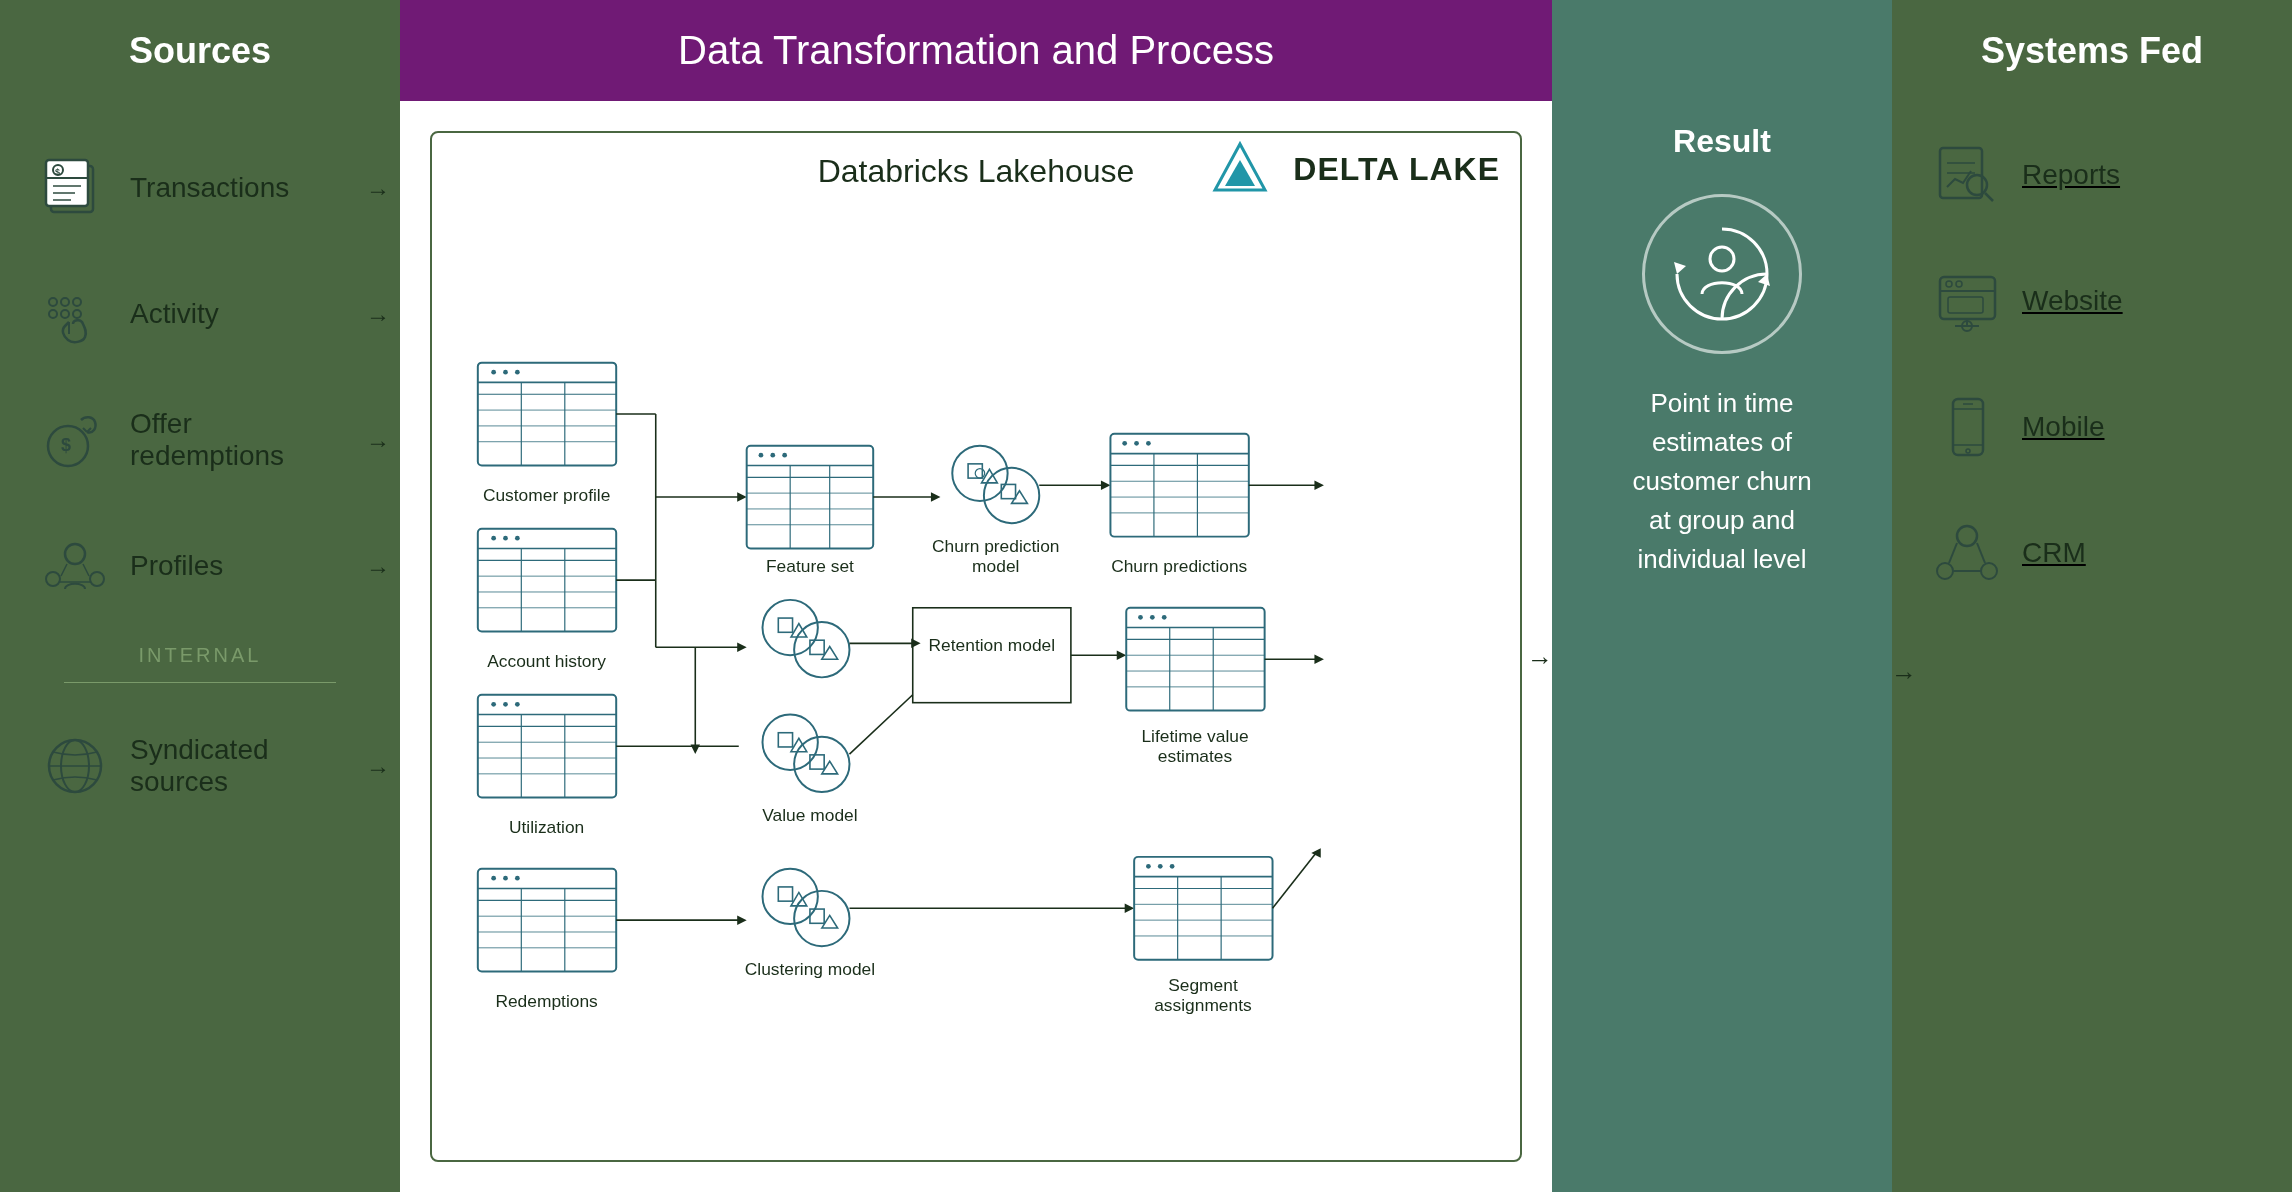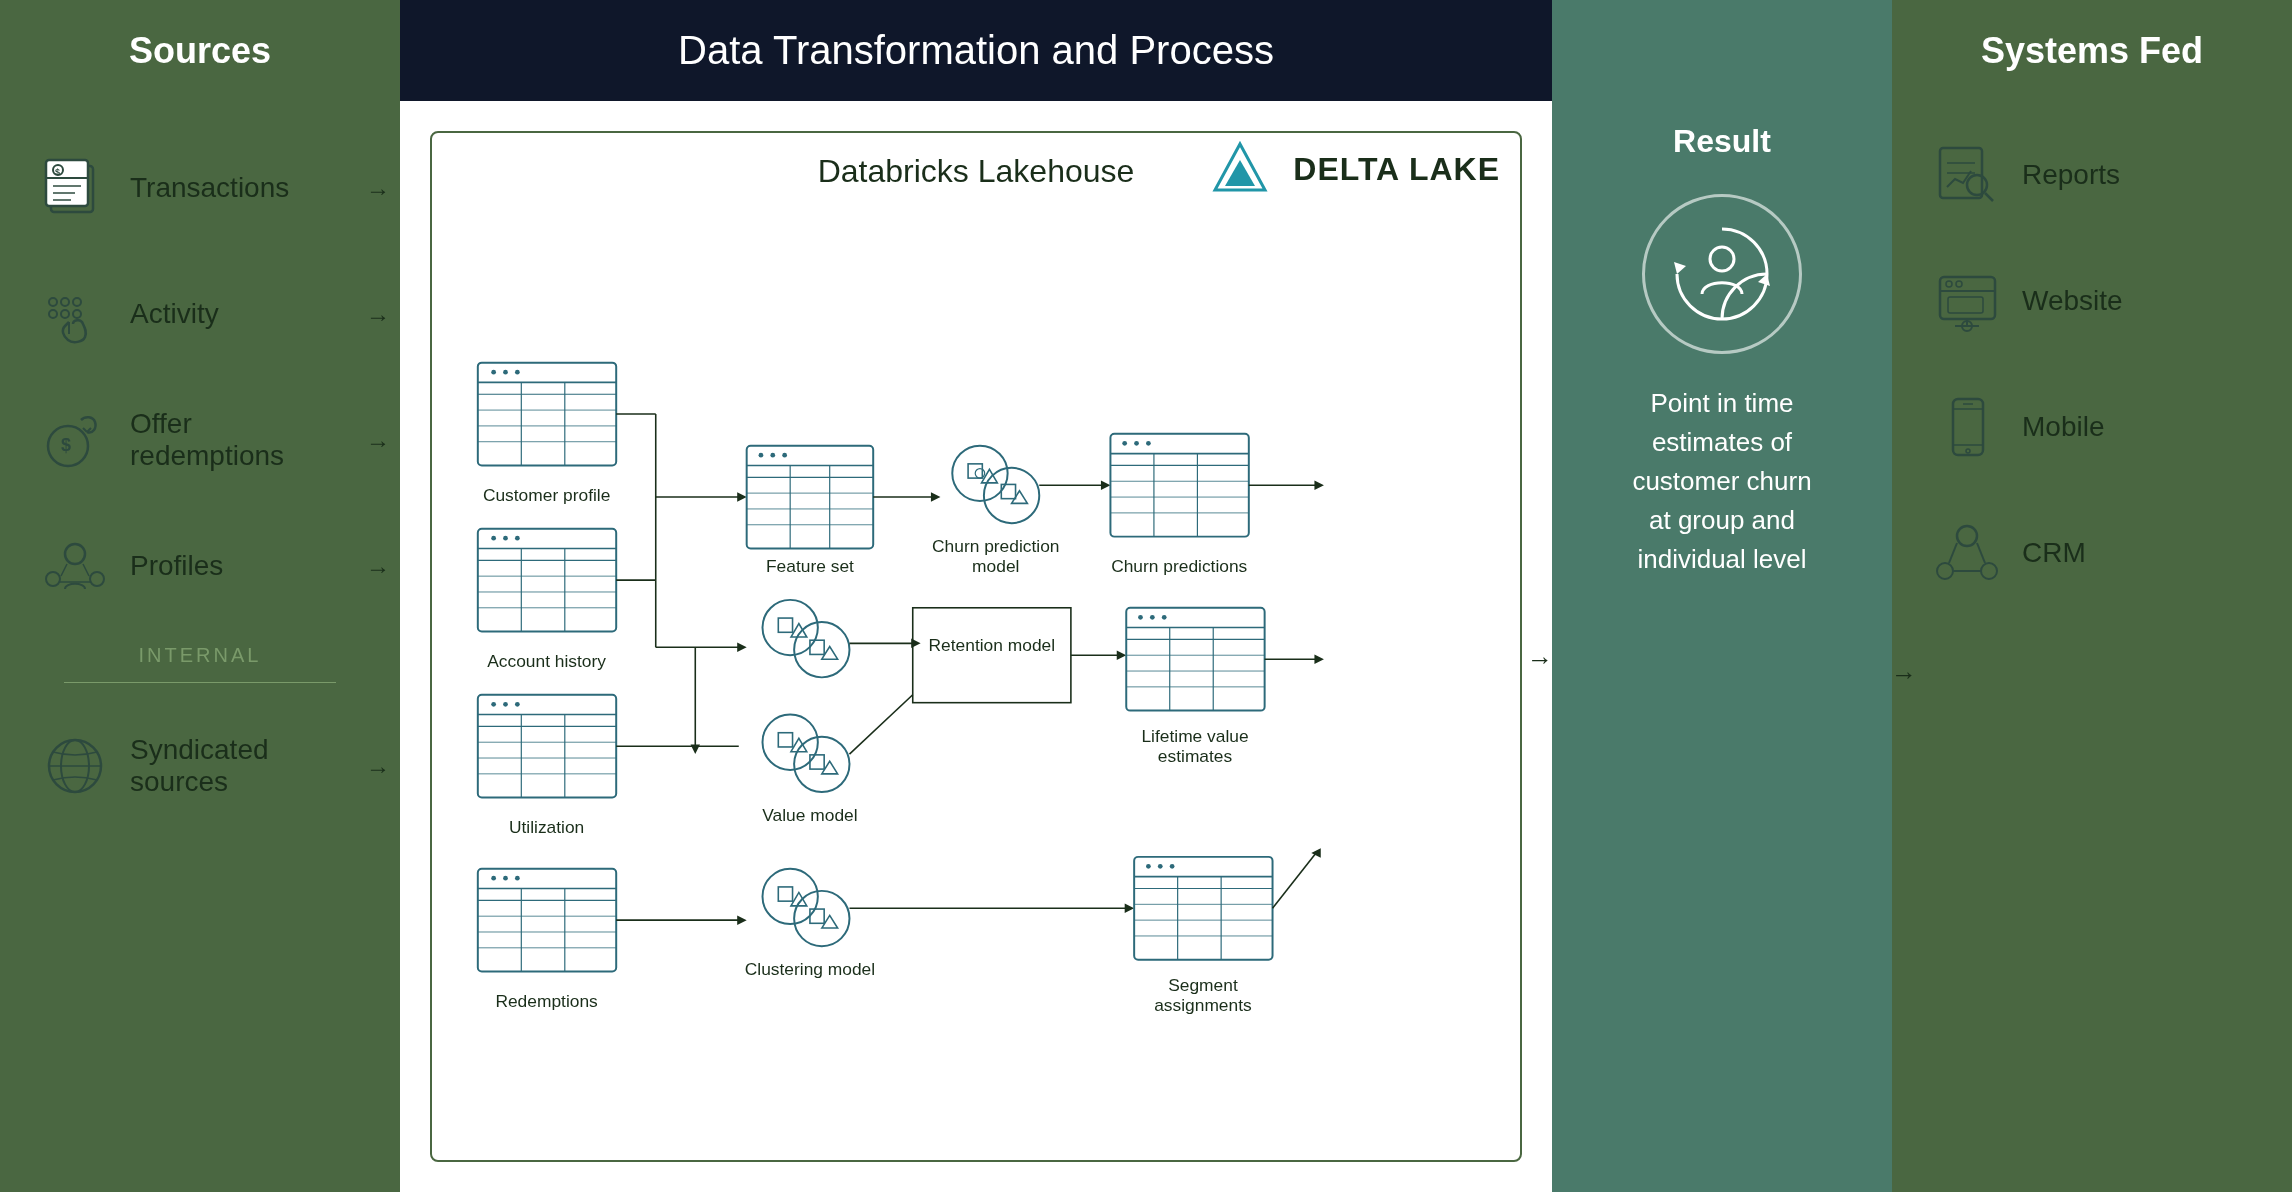--- a/index.html
+++ b/index.html
@@ -94,21 +94,21 @@
     }
 
     
     .middle-col {
       flex: 1;
       background: #fff;
       display: flex;
       flex-direction: column;
     }
     .middle-header {
-      background: #0f172a;
+      background: #701a75;
       color: #fff;
       text-align: center;
       font-size: 40px;
       font-weight: 500;
       padding: 28px 0;
     }
     .middle-content {
       flex: 1;
       padding: 30px;
       display: flex;
@@ -220,20 +220,21 @@
       width: 100%;
     }
     .systems-items {
       display: flex;
       flex-direction: column;
       gap: 0px;
       align-items: flex-end;
       padding: 20px 30px;
       width: 100%;
       flex: 1;
+      text-decoration: underline;
     }
     .system-item {
       display: flex;
       align-items: center;
       gap: 20px;
       padding: 28px 10px;
       width: 100%;
     }
     .system-item-icon {
       width: 70px;

